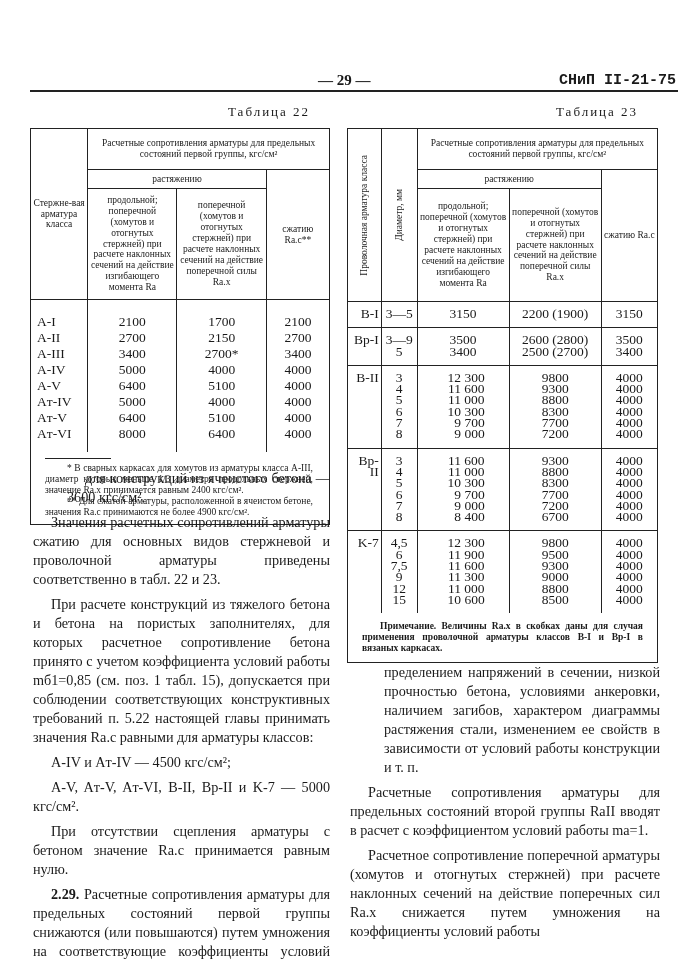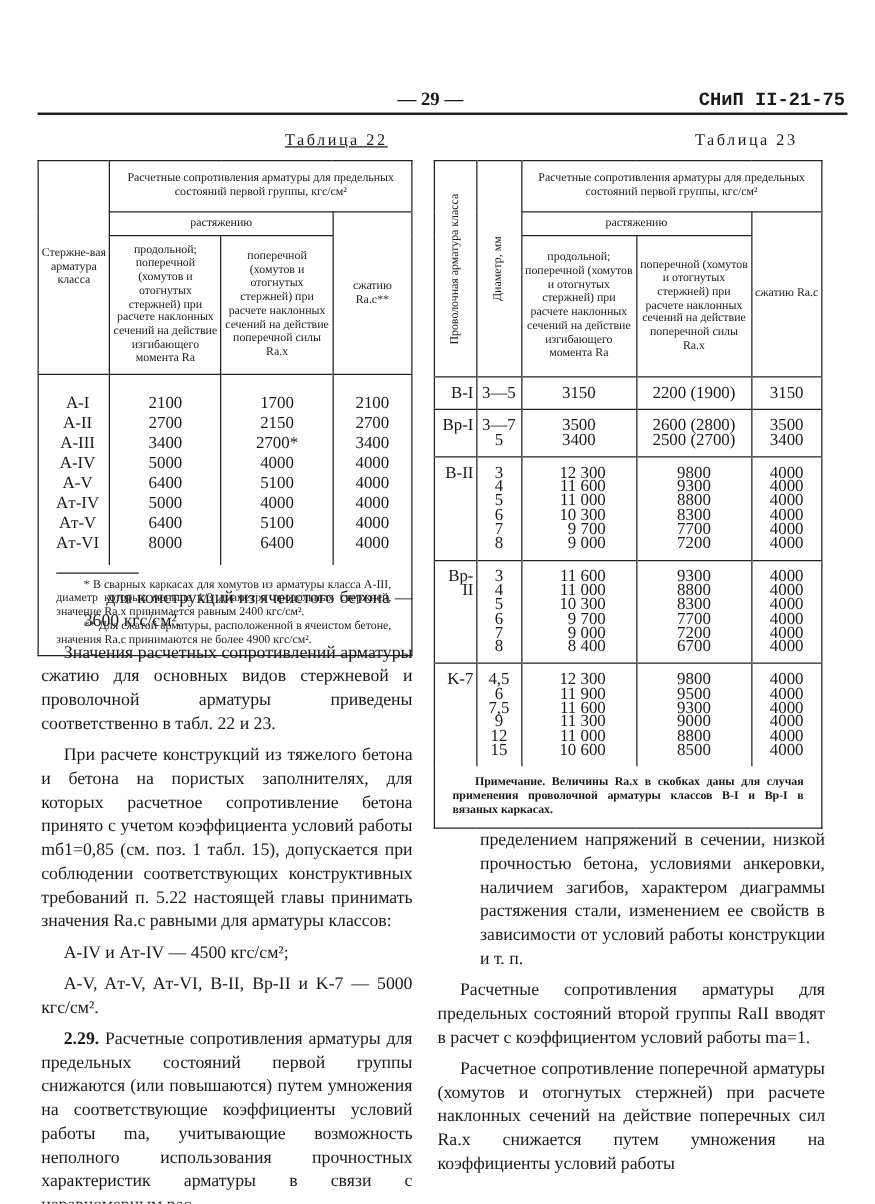--- a/index.html
+++ b/index.html
@@ -10,21 +10,21 @@
   .hdr .code { position: absolute; right: 0; top: 0; font-weight: bold; font-size: 15px;
                font-family: Liberation Mono, monospace; }
   .hrule { position: absolute; top: 90px; left: 30px; width: 648px; height: 2px; background: #222; }
   .tcap { position: absolute; font-size: 13px; letter-spacing: 2px; }
   table { border-collapse: collapse; position: absolute; font-size: 9.5px; line-height: 1.15; }
   td, th { font-weight: normal; vertical-align: middle; text-align: center; padding: 2px 2px; }
   .t22 { left: 30px; top: 128px; width: 300px; border: 1.5px solid #222; }
   .t22 td.bl, .t22 th.bl { border-left: 1.2px solid #222; }
   .t22 th.bb { border-bottom: 1.2px solid #222; }
   .t22 .data td { font-size: 13.5px; line-height: 16px; padding: 0; vertical-align: top; }
-  .t22 .data td.cls { text-align: center; padding-left: 6px; }
+  .t22 .data td.cls { text-align: left; padding-left: 6px; }
   .t22 .notes td { text-align: justify; font-size: 9.5px; padding: 6px 16px 6px 14px; }
   .fnrule { width: 66px; border-top: 1px solid #222; margin: 0 0 4px 0; }
   .t23 { left: 347px; top: 128px; width: 311px; border: 1.5px solid #222; }
   .t23 td.bl, .t23 th.bl { border-left: 1.2px solid #222; }
   .t23 th.bb { border-bottom: 1.2px solid #222; }
   .t23 tr.grp td { border-top: 1.5px solid #222; font-size: 13.5px; line-height: 11.3px; padding: 6px 2px 8px 2px; vertical-align: top; }
   .t23 td.cls { text-align: right; padding-left: 6px !important; }
   .t23 td.num { text-align: right; padding-right: 24px !important; }
   .t23 td.dia { text-align: center; }
   .t23 .notes td { text-align: justify; font-size: 9.5px; padding: 8px 14px 8px 14px; border-top: none; font-weight: bold; }
@@ -36,21 +36,21 @@
 </style>
 </head>
 <body>
 
 <div class="hdr">
   <span class="pn">— 29 —</span>
   <span class="code">СНиП II-21-75</span>
 </div>
 <div class="hrule"></div>
 
-<div class="tcap" style="left:228px; top:104px;text-decoration:underline;">Таблица 22</div>
+<div class="tcap" style="left:228px; top:104px;">Таблица 22</div>
 <div class="tcap" style="left:556px; top:104px;">Таблица 23</div>
 
 <table class="t22">
   <tbody>
       <tr>
     <th rowspan="3" style="width:52px">Стержне-вая арматура класса</th>
     <th colspan="3" class="bl bb" style="padding:6px 10px; height:28px">Расчетные сопротивления арматуры для предельных состояний первой группы, кгс/см²</th>
   </tr>
   <tr>
     <th colspan="2" class="bl bb" style="height:14px">растяжению</th>
@@ -143,21 +143,21 @@
     <td class="bl">
           <div>2200 (1900)</div>
         </td>
     <td class="bl">
           <div>3150</div>
         </td>
   </tr>
   <tr class="grp">
     <td class="cls">Bp-I</td>
     <td class="bl dia">
-          <div>3—7</div>
+          <div>3—9</div>
           <div>5</div>
         </td>
     <td class="bl">
           <div>3500</div>
           <div>3400</div>
         </td>
     <td class="bl">
           <div>2600 (2800)</div>
           <div>2500 (2700)</div>
         </td>
@@ -276,20 +276,21 @@
   </tr>
 </tbody>
   </table>
 
 <div class="body-text" style="left:33px; top:469px; width:297px;">
   <p class="noind" style="text-indent:18px">для конструкций из ячеистого бетона — 3600 кгс/см².</p>
   <p>Значения расчетных сопротивлений арматуры сжатию для основных видов стержневой и проволочной арматуры приведены соответственно в табл. 22 и 23.</p>
   <p>При расчете конструкций из тяжелого бетона и бетона на пористых заполнителях, для которых расчетное сопротивление бетона принято с учетом коэффициента условий работы mб1=0,85 (см. поз. 1 табл. 15), допускается при соблюдении соответствующих конструктивных требований п. 5.22 настоящей главы принимать значения Rа.с равными для арматуры классов:</p>
   <p>A-IV и Aт-IV — 4500 кгс/см²;</p>
   <p>A-V, Aт-V, Aт-VI, B-II, Bp-II и K-7 — 5000 кгс/см².</p>
+  <p>При отсутствии сцепления арматуры с бетоном значение Rа.с принимается равным нулю.</p>
   <p><span class="b">2.29.</span> <span>Расчетные сопротивления арматуры для предельных состояний первой группы снижаются (или повышаются) путем умножения на соответствующие коэффициенты условий работы mа, учитывающие возможность неполного использования прочностных характеристик арматуры в связи с неравномерным рас-</span></p>
 </div>
 
 <div class="body-text" style="left:350px; top:663px; width:310px;">
   <p class="noind">пределением напряжений в сечении, низкой прочностью бетона, условиями анкеровки, наличием загибов, характером диаграммы растяжения стали, изменением ее свойств в зависимости от условий работы конструкции и т. п.</p>
   <p>Расчетные сопротивления арматуры для предельных состояний второй группы RаII вводят в расчет с коэффициентом условий работы mа=1.</p>
   <p>Расчетное сопротивление поперечной арматуры (хомутов и отогнутых стержней) при расчете наклонных сечений на действие поперечных сил Rа.х снижается путем умножения на коэффициенты условий работы</p>
 </div>
 
 </body></html>

